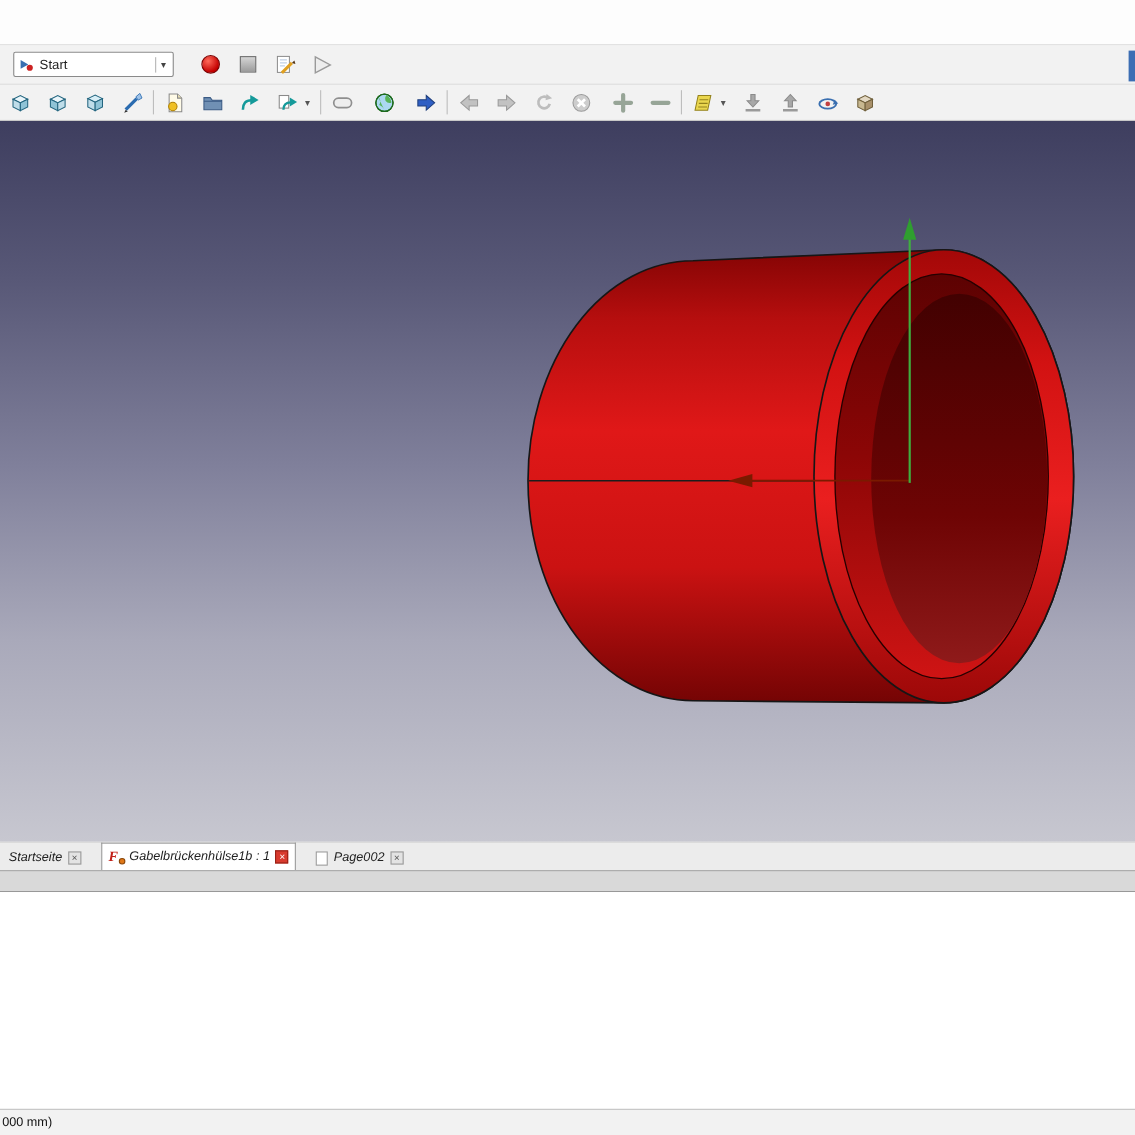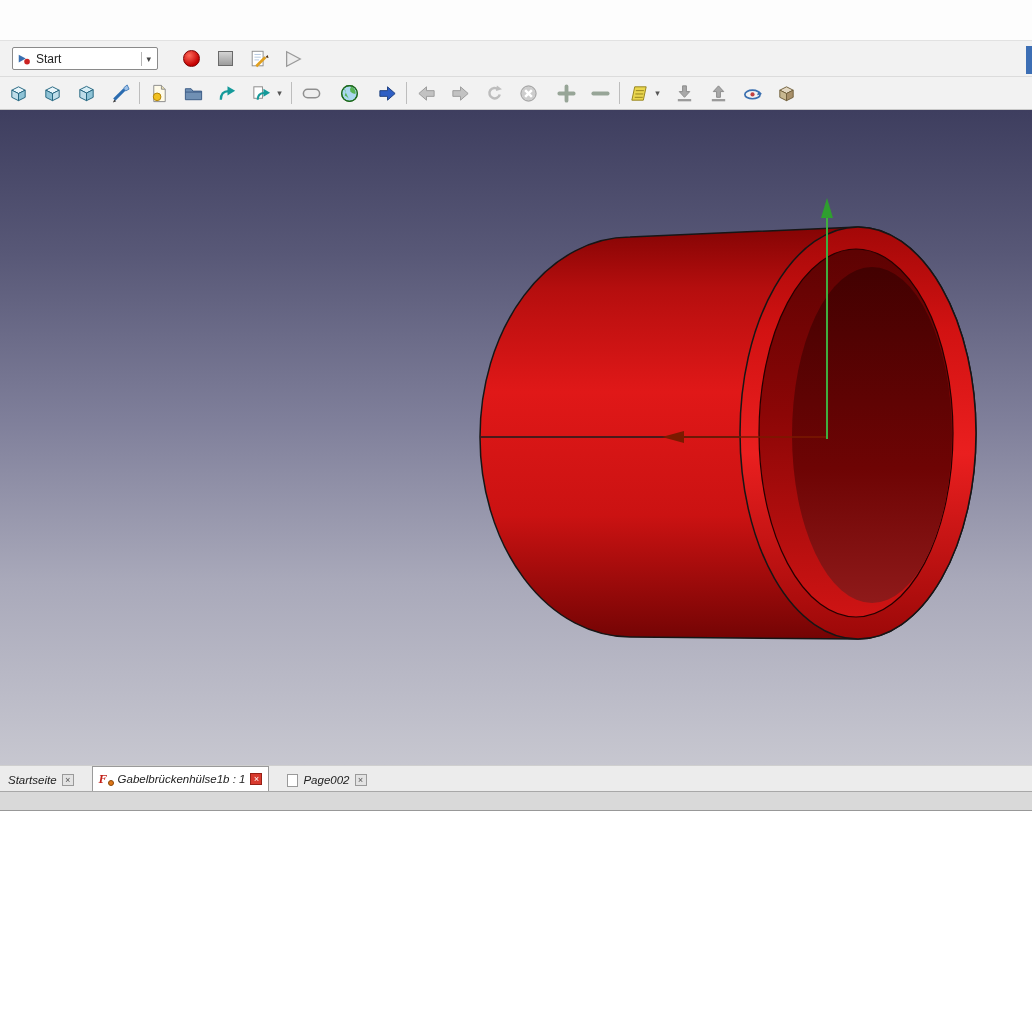--- a/index.html
+++ b/index.html
@@ -338,14 +338,17 @@
       <span class="page-ico"></span>
       <span>Page002</span>
       <span class="closebox">×</span>
     </div>
   </div>
 
   <div class="splitter"></div>
 
   <div class="panel"></div>
 
+  <div class="statusbar">
+    <span>000 mm)</span>
+  </div>
 
 </div>
 
 </body></html>

